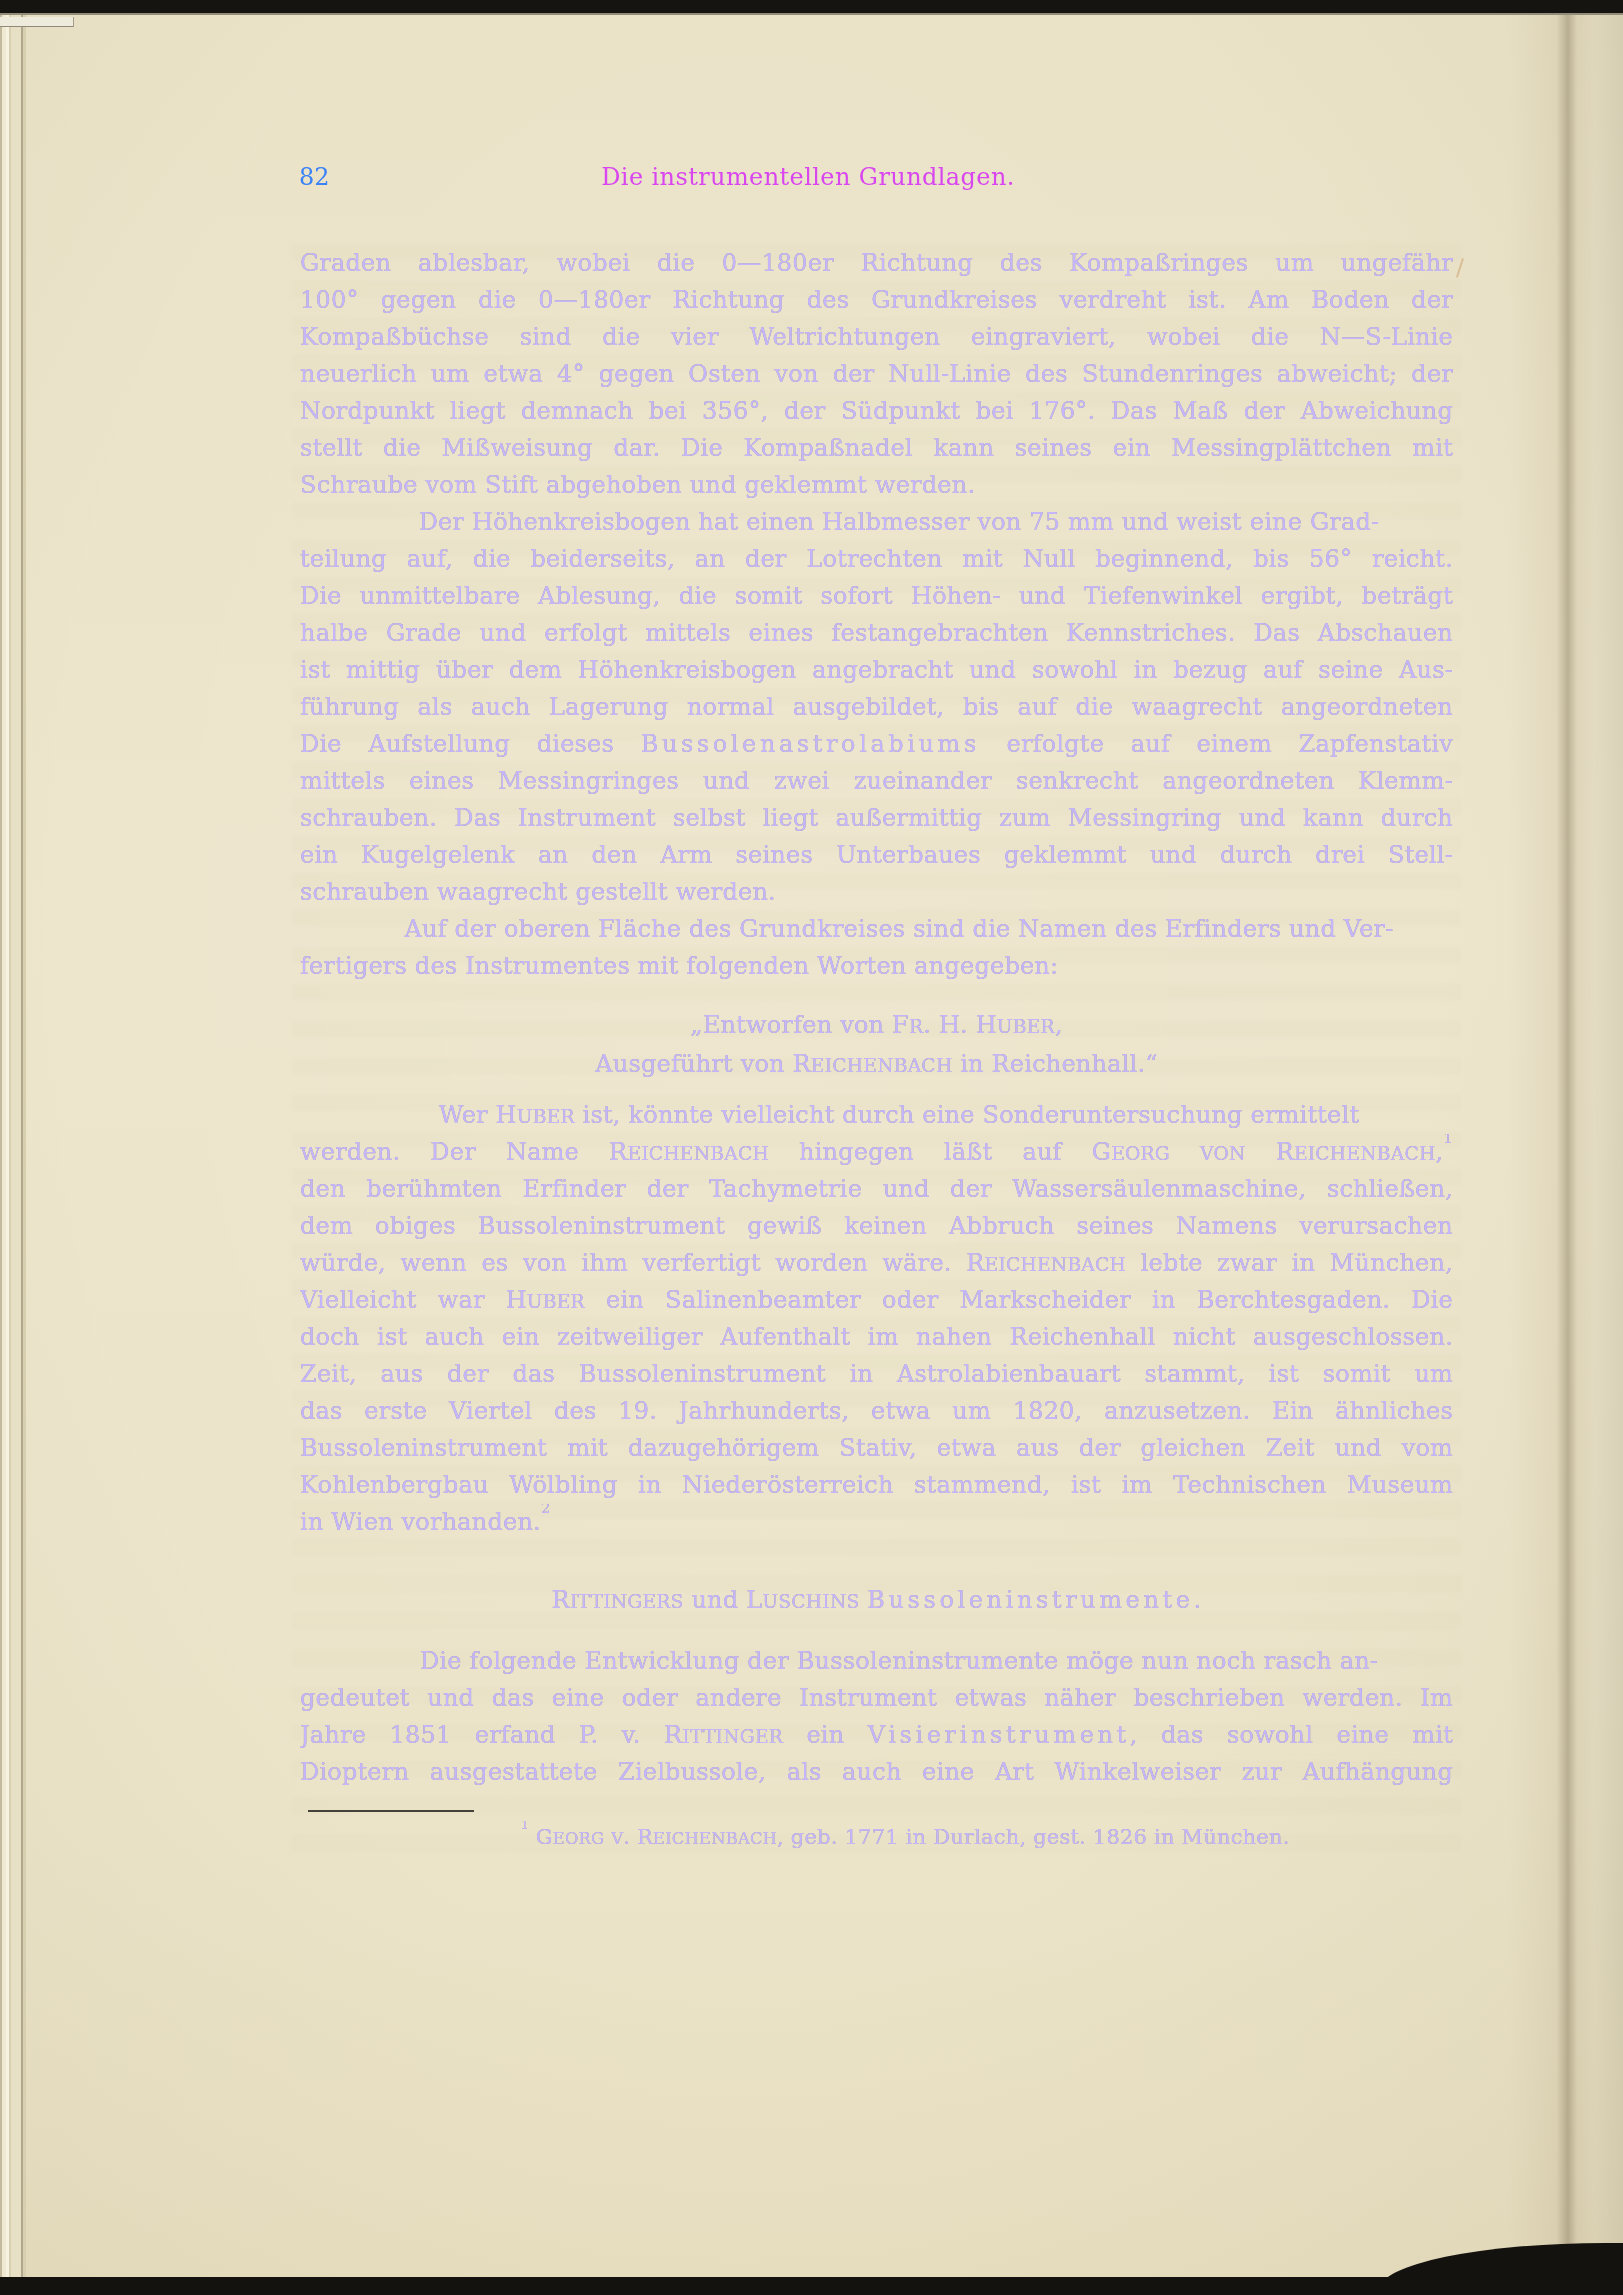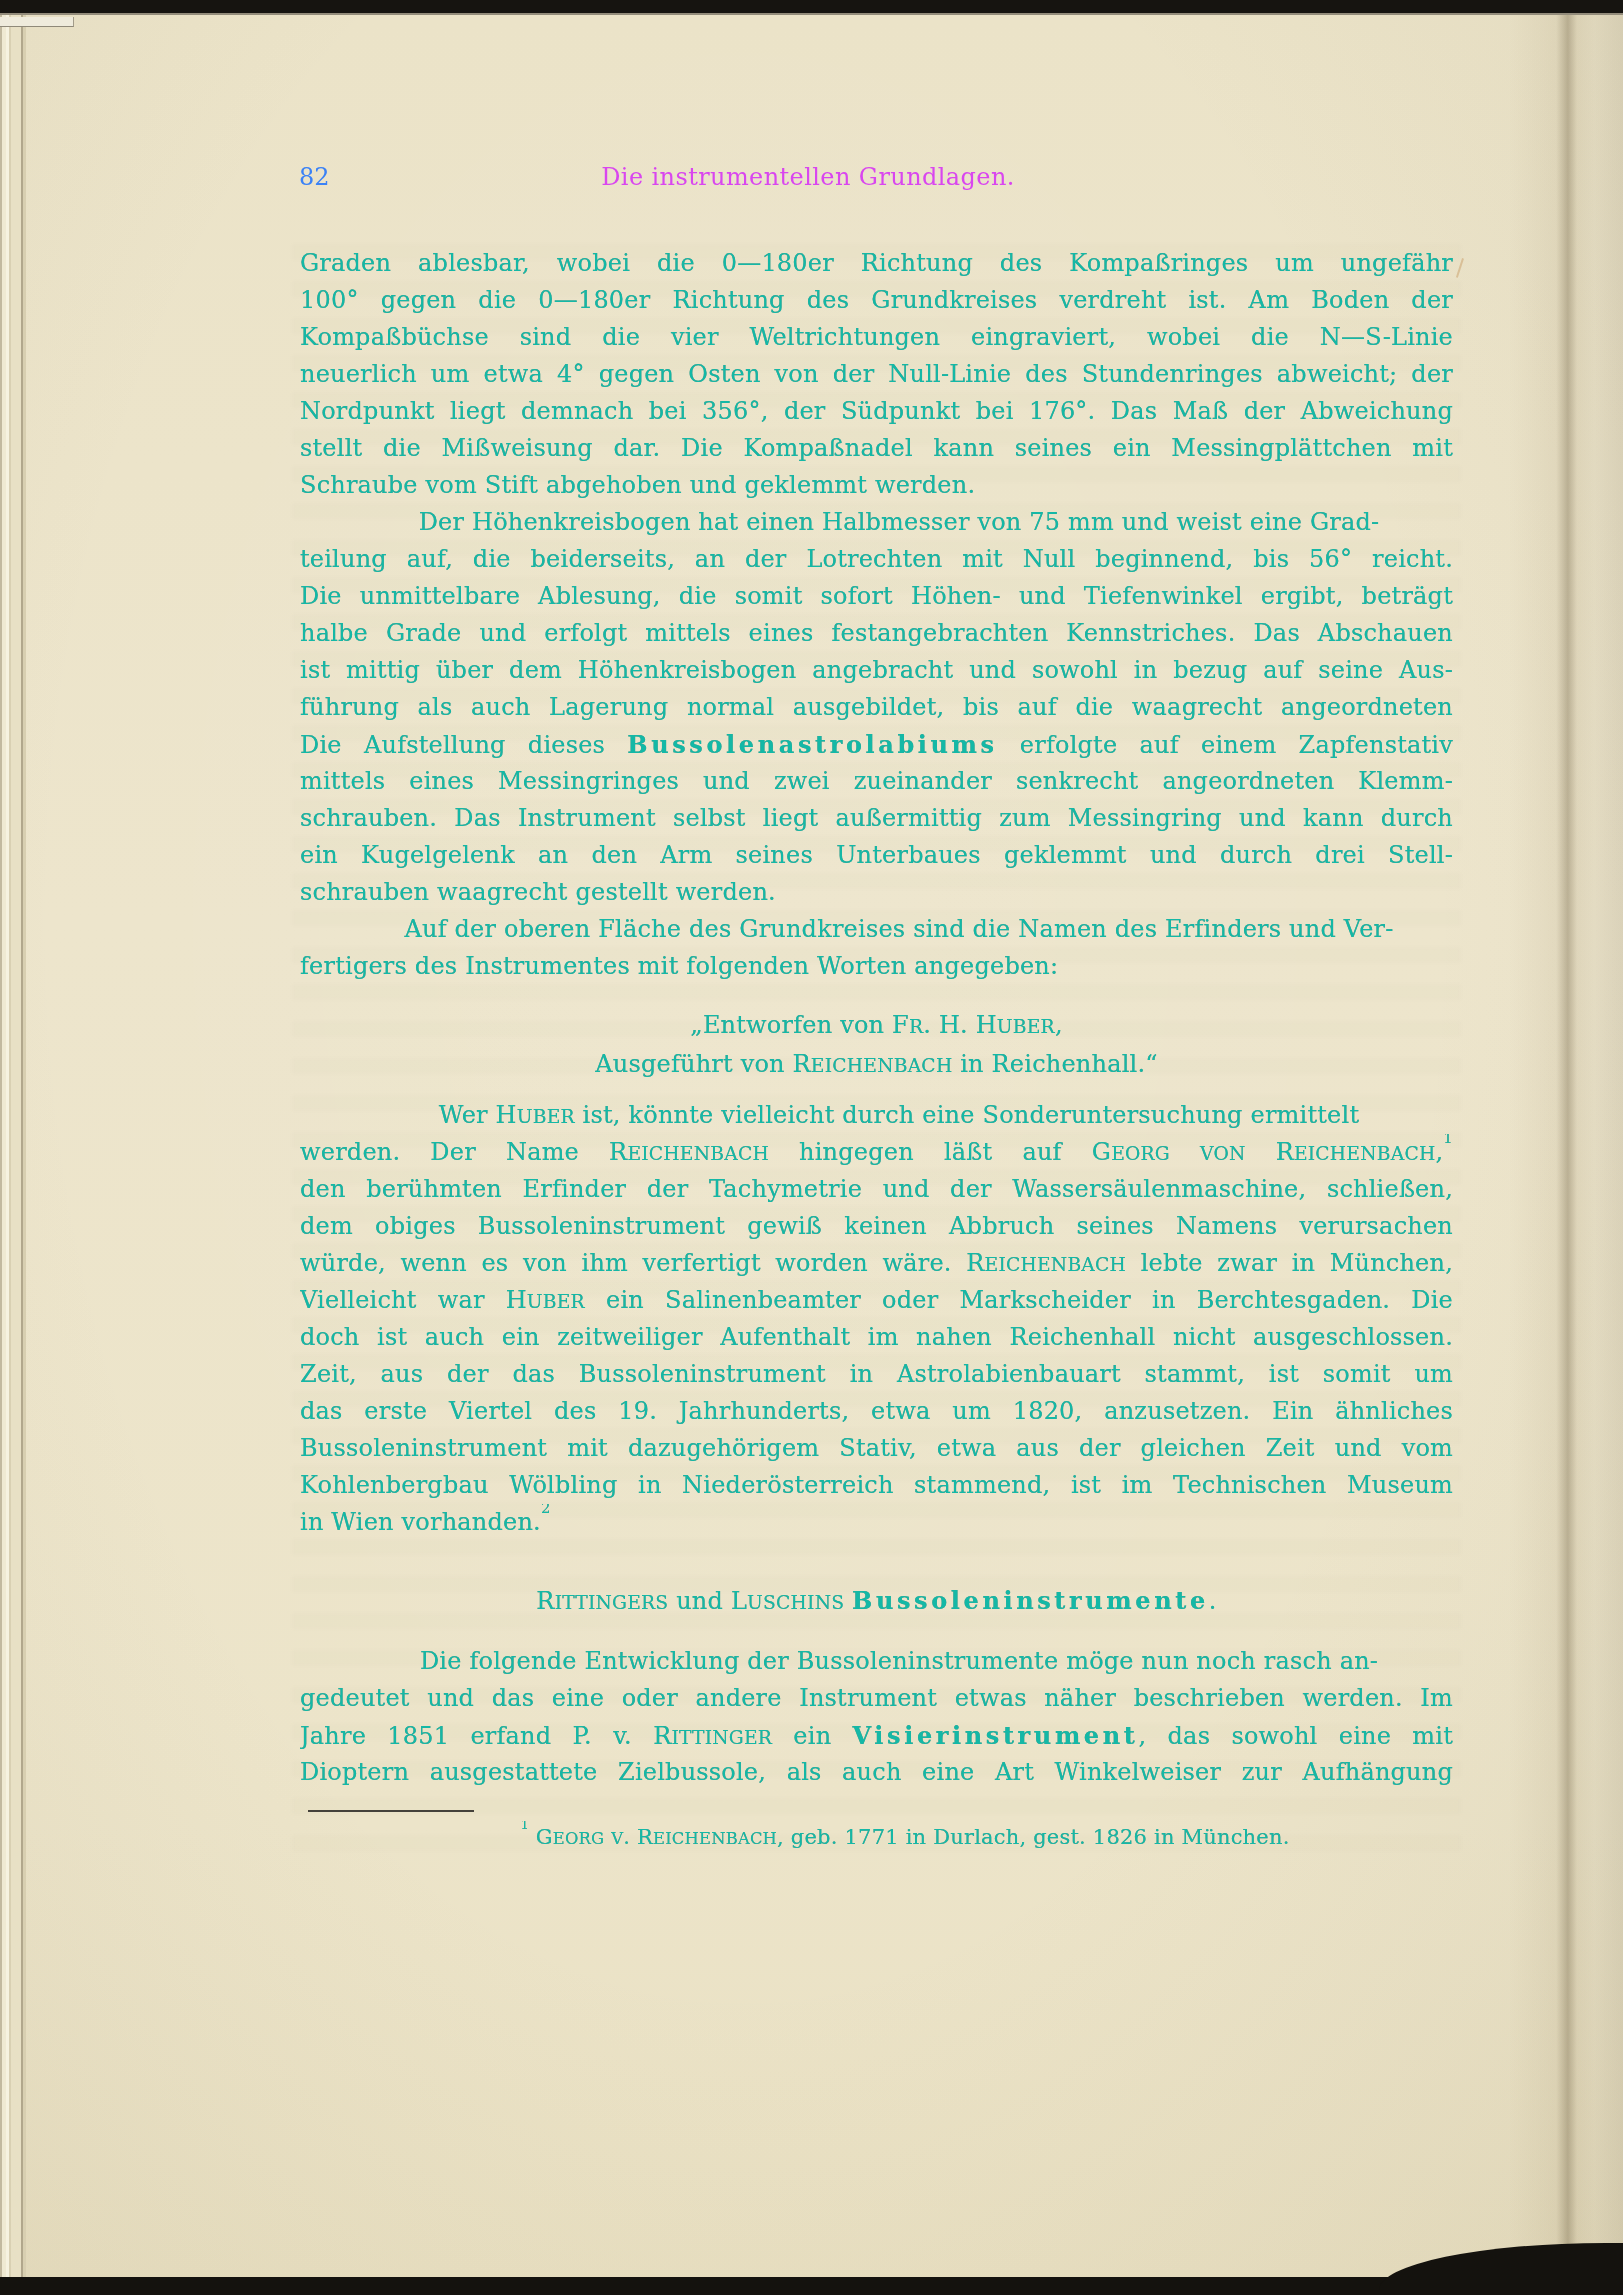--- a/index.html
+++ b/index.html
@@ -22,36 +22,36 @@
   .top-sliver{position:absolute;left:0;top:17px;width:73px;height:9px;background:#efebdc;border-bottom:1.6px solid #8f8979;border-right:1.6px solid #a39c8a;}
   .gutter-fold{position:absolute;top:15.4px;left:1508px;width:115px;height:2264px;
     background:linear-gradient(90deg,rgba(0,0,0,0) 0%,rgba(120,100,60,0.08) 42%,rgba(95,80,48,0.34) 52%,rgba(120,100,60,0.10) 60%,rgba(60,50,30,0.04) 75%,rgba(60,50,30,0.09) 100%);}
   .showthrough{position:absolute;left:292px;top:244px;width:1169px;height:1623px;opacity:0.5;filter:blur(1.6px);pointer-events:none;
     background:repeating-linear-gradient(180deg,rgba(128,126,92,0.05) 0 16px,rgba(0,0,0,0) 16px 37px);}
   .pen-mark{position:absolute;left:1459px;top:258px;width:2.4px;height:19.5px;background:rgba(186,128,62,0.35);transform:rotate(18deg);}
 
   .folio{position:absolute;left:299px;top:159px;font-size:24px;line-height:37px;color:#3b82f6;}
   .running-title{position:absolute;left:808px;top:159px;transform:translateX(-50%);white-space:nowrap;font-size:24px;line-height:37px;color:#d946ef;letter-spacing:0.4px;}
 
-  .text-col{position:absolute;left:300px;top:245px;width:1153px;font-size:24px;color:#14b8a6;
+  .text-col{position:absolute;left:300px;top:245px;width:1153px;font-size:24px;color:#c4b5fd;
     text-shadow:0 0 0.4px rgba(44,42,34,0.45);}
   .ln{height:37px;line-height:37px;overflow:hidden;letter-spacing:0.2px;}
   .ln.j{text-align:justify;}
   .ln.j::after{content:"";display:inline-block;width:100%;height:0;}
   .ln.ind{text-indent:45px;text-align:center;}
   .ln.c{text-align:center;}
   .block{margin:0;}
   .block.quote{margin:21px 0 13px 0;}
   .block.heading{margin:41px 0 24px 0;}
   .block.footnotes{margin-top:9.7px;font-size:21px;}
   .block.footnotes .ln{height:32px;line-height:32px;}
   .block.footnotes .ln.ind{text-indent:57px;}
   .block.quote .ln{height:39px;line-height:39px;}
   .scs{font-size:0.78em;}
-  .sp{letter-spacing:0.15em;font-weight:bold;}
+  .sp{letter-spacing:0.15em;}
   sup{font-size:0.62em;line-height:0;position:relative;top:-0.55em;}
   .fn-rule{margin-top:18.7px;margin-left:8px;width:166px;height:0;border-top:2.4px solid #44413a;}
 </style>
 </head>
 <body>
 
 <div class="edge-top"></div>
 <div class="left-edge"></div>
 <div class="sheet"></div>
 <div class="top-sliver"></div>

